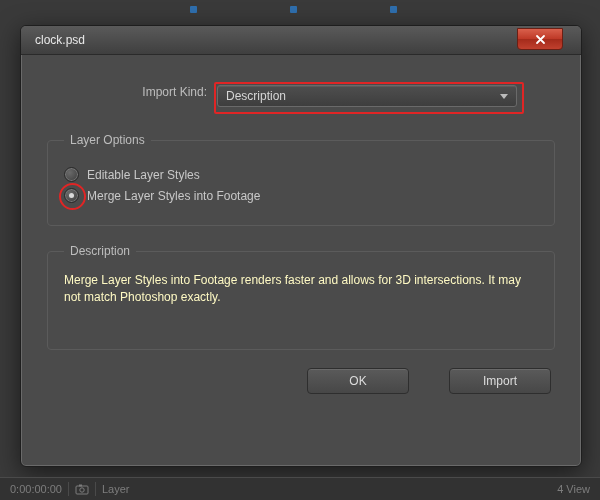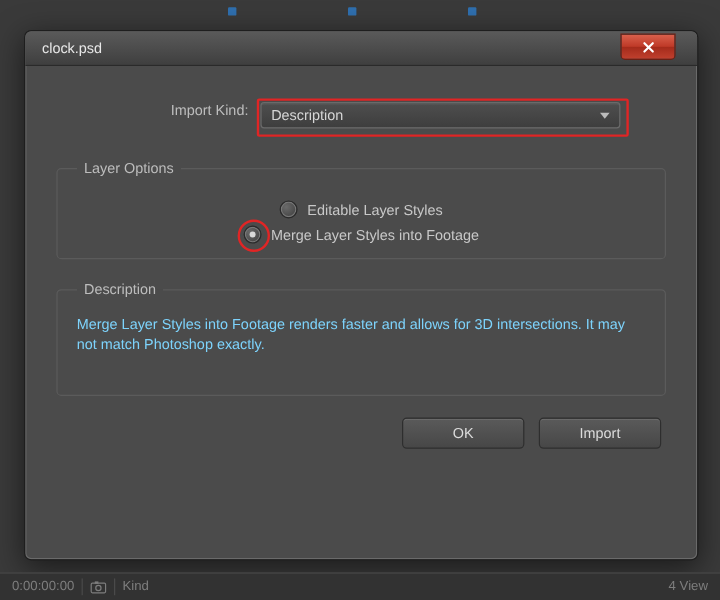--- a/index.html
+++ b/index.html
@@ -125,35 +125,34 @@
     height: 28px;
     border: 2px solid #e02525;
     border-radius: 2px;
     pointer-events: none;
   }
 
   fieldset.group {
     border: 1px solid #5b5b5b;
     border-radius: 4px;
     margin: 0 0 18px 0;
-    padding: 14px 16px 6px 16px;
+    padding: 14px 16px 16px 16px;
     background: #4b4b4b;
   }
   fieldset.group legend {
     padding: 0 6px;
     color: #bdbdbd;
     font-size: 12px;
   }
 
   .radio-row {
     display: flex;
     align-items: center;
     gap: 8px;
     margin: 6px 0;
-    justify-content: center;
   }
   .radio {
     width: 13px;
     height: 13px;
     border-radius: 50%;
     background: radial-gradient(circle at 35% 35%, #6a6a6a, #3a3a3a);
     border: 1px solid #2a2a2a;
     box-shadow: inset 0 0 0 1px #777;
     display: flex;
     align-items: center;
@@ -170,21 +169,21 @@
   .radio-ring {
     position: absolute;
     left: -6px; top: -6px;
     width: 23px; height: 23px;
     border: 2px solid #e02525;
     border-radius: 50%;
     pointer-events: none;
   }
 
   .desc-text {
-    color: #7dd3fc;
+    color: #fef9c3;
     line-height: 1.45;
   }
 
   .button-row {
     display: flex;
     justify-content: flex-end;
     gap: 12px;
     margin-top: 12px;
     padding-right: 4px;
   }
@@ -193,20 +192,21 @@
     height: 24px;
     background: linear-gradient(#5a5a5a, #474747);
     border: 1px solid #2e2e2e;
     border-radius: 4px;
     box-shadow: inset 0 1px 0 rgba(255,255,255,0.1);
     color: #dcdcdc;
     display: flex;
     align-items: center;
     justify-content: center;
     font-size: 12px;
+    margin-left: 28px;
   }
 </style>
 </head>
 <body>
 
 <div class="bg-marker" style="left:190px;"></div>
 <div class="bg-marker" style="left:290px;"></div>
 <div class="bg-marker" style="left:390px;"></div>
 
 <div class="dialog">
@@ -265,16 +265,16 @@
   <span class="seg">0:00:00:00</span>
   <span class="sep"></span>
   <span class="seg cam-icon">
     <svg width="14" height="12" viewBox="0 0 14 12">
         <rect x="1" y="3" width="12" height="8" rx="1" fill="none" stroke="#7d7d7d"></rect>
         <circle cx="7" cy="7" r="2.2" fill="none" stroke="#7d7d7d"></circle>
         <rect x="4" y="1.5" width="3" height="2" fill="#7d7d7d"></rect>
       </svg>
   </span>
   <span class="sep"></span>
-  <span class="seg">Kind</span>
+  <span class="seg">Layer</span>
   <span style="flex:1"></span>
   <span class="seg">4 View</span>
 </div>
 
 </body></html>

